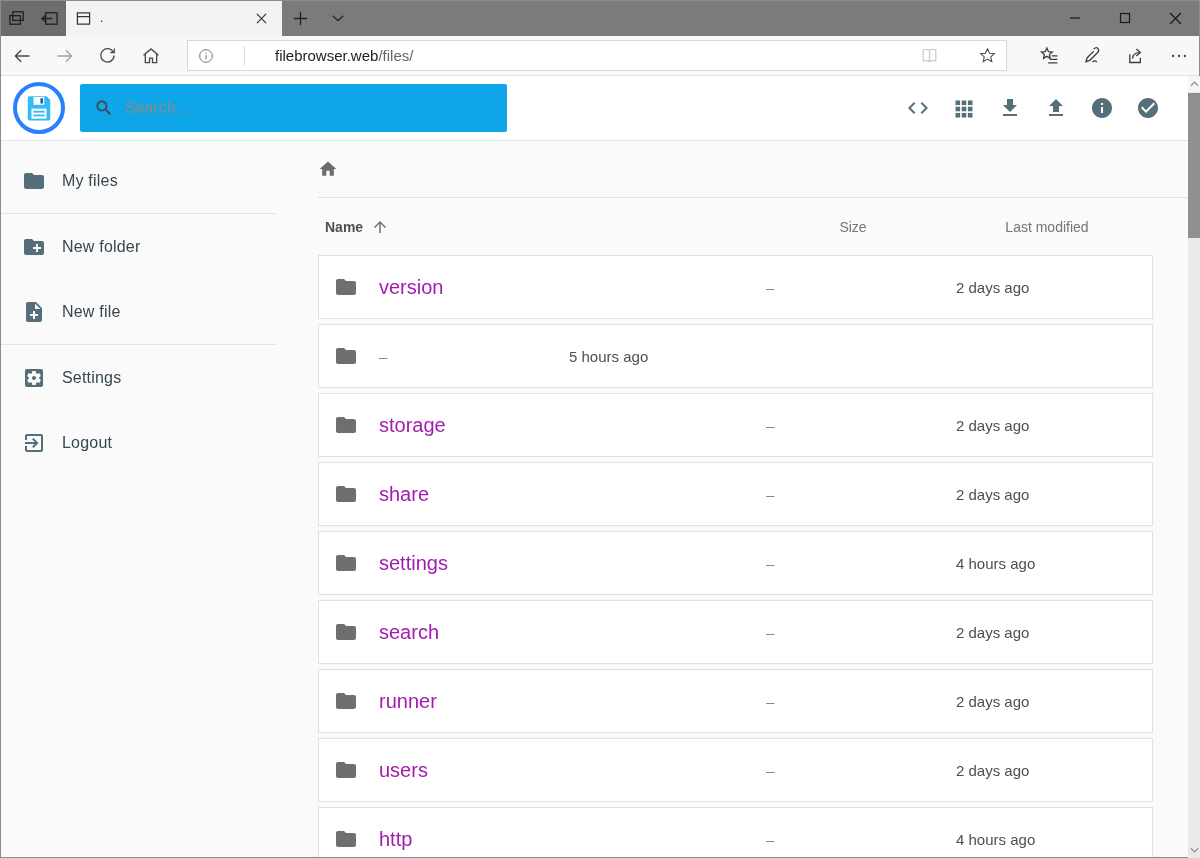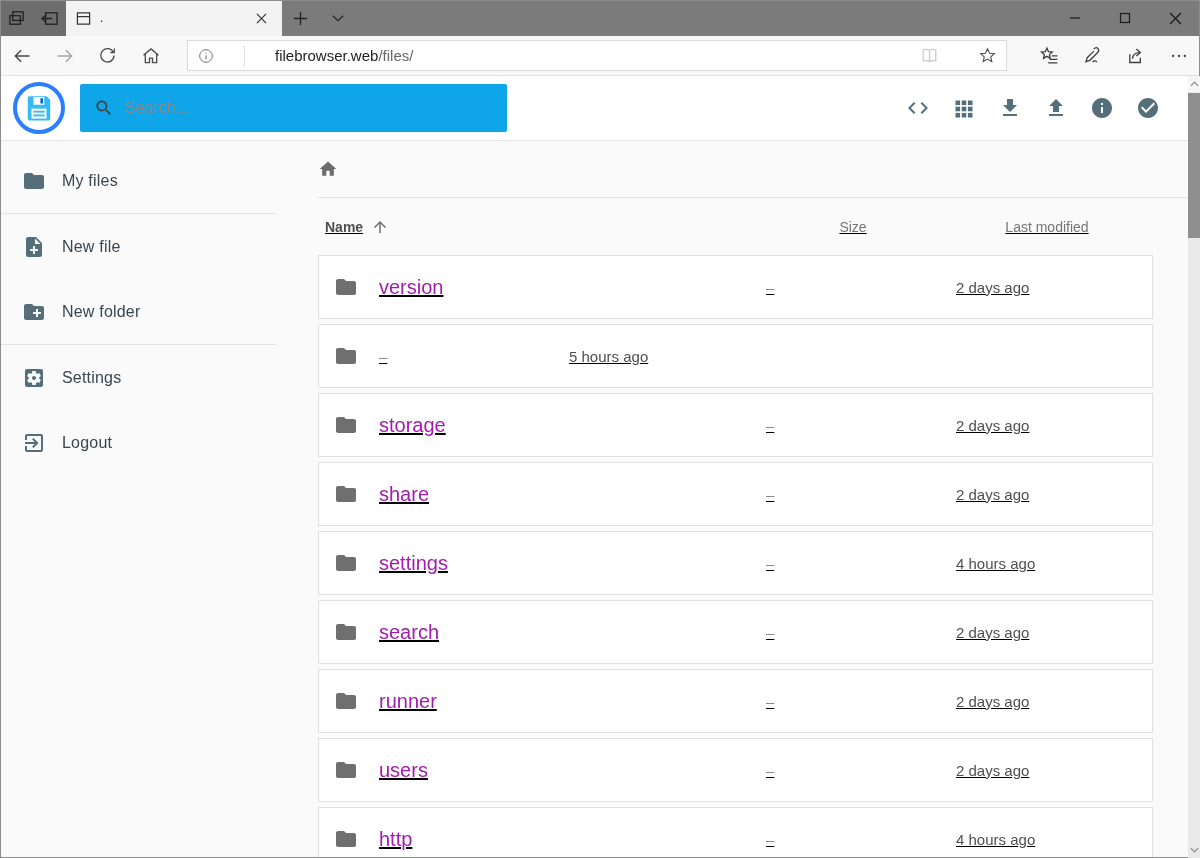--- a/index.html
+++ b/index.html
@@ -58,21 +58,21 @@
   .app-body { display:flex; height:717px; background:#fafafa; }
 
   aside { width:276px; flex:none; padding-top:7px; }
   .side-item { display:flex; align-items:center; gap:16px; height:65px;
     padding-left:22px; width:100%; text-align:left; }
   .side-label { font-size:16px; color:#37474f; letter-spacing:.2px; }
   .side-divider { border-top:1px solid #e4e4e4; }
   .side-footer { margin:32px 0 0 27px; font-size:11.5px; line-height:15px; color:#9e9e9e; }
   .side-footer a { color:#9e9e9e; text-decoration:none; display:inline-block; }
 
-  main { flex:1; padding:0 47px 0 42px; overflow:hidden;text-decoration:underline; }
+  main { flex:1; padding:0 47px 0 42px; overflow:hidden; }
   .breadcrumb { height:56px; display:flex; align-items:center; }
   .crumb-divider { border-bottom:1px solid #e2e2e2; margin-right:-35px; }
   .listing-header { height:57px; display:flex; align-items:center; padding-left:7px; }
   .lh-name { width:433px; display:flex; align-items:center; gap:8px;
     font-size:14px; font-weight:bold; color:#4f4f4f; }
   .lh-size { width:190px; font-size:14px; color:#757575; }
   .lh-modified { width:198px; font-size:14px; color:#757575; }
 
   .file-row { height:64px; background:#fff; border:1px solid #e0e0e0; margin-bottom:5px;
     display:flex; align-items:center; padding-left:15px; }
@@ -315,29 +315,29 @@
     <aside>
       <button class="side-item">
         <svg width="24" height="24" viewBox="0 0 24 24">
             <path fill="#546e7a" d="M10 4H4c-1.1 0-2 .9-2 2v12c0 1.1.9 2 2 2h16c1.1 0 2-.9 2-2V8c0-1.1-.9-2-2-2h-8l-2-2z"></path>
           </svg>
         <span class="side-label">My files</span>
       </button>
       <div class="side-divider"></div>
       <button class="side-item">
         <svg width="24" height="24" viewBox="0 0 24 24">
+            <path fill="#546e7a" fill-rule="evenodd" d="M20 6h-8l-2-2H4c-1.1 0-2 .9-2 2v12c0 1.1.9 2 2 2h16c1.1 0 2-.9 2-2V8c0-1.1-.9-2-2-2zm-1 8h-3v3h-2v-3h-3v-2h3V9h2v3h3v2z"></path>
+          </svg>
+        <span class="side-label">New folder</span>
+      </button>
+      <button class="side-item">
+        <svg width="24" height="24" viewBox="0 0 24 24">
             <path fill="#546e7a" fill-rule="evenodd" d="M14 2H6c-1.1 0-2 .9-2 2v16c0 1.1.9 2 2 2h12c1.1 0 2-.9 2-2V8l-6-6zm2 14h-3v3h-2v-3H8v-2h3v-3h2v3h3v2zm-3-7V3.5L18.5 9H13z"></path>
           </svg>
         <span class="side-label">New file</span>
-      </button>
-      <button class="side-item">
-        <svg width="24" height="24" viewBox="0 0 24 24">
-            <path fill="#546e7a" fill-rule="evenodd" d="M20 6h-8l-2-2H4c-1.1 0-2 .9-2 2v12c0 1.1.9 2 2 2h16c1.1 0 2-.9 2-2V8c0-1.1-.9-2-2-2zm-1 8h-3v3h-2v-3h-3v-2h3V9h2v3h3v2z"></path>
-          </svg>
-        <span class="side-label">New folder</span>
       </button>
       <div class="side-divider"></div>
       <button class="side-item">
         <svg width="24" height="24" viewBox="0 0 24 24">
             <path fill="#546e7a" fill-rule="evenodd" d="M12 10c-1.1 0-2 .9-2 2s.9 2 2 2 2-.9 2-2-.9-2-2-2zm7-7H5c-1.1 0-2 .9-2 2v14c0 1.1.9 2 2 2h14c1.1 0 2-.9 2-2V5c0-1.1-.9-2-2-2zm-1.75 9c0 .23-.02.46-.05.68l1.48 1.16c.13.11.17.3.08.45l-1.4 2.42c-.09.15-.27.21-.43.15l-1.74-.7c-.36.28-.76.51-1.18.69l-.26 1.85c-.03.17-.18.3-.35.3h-2.8c-.17 0-.32-.13-.35-.29l-.26-1.85c-.43-.18-.82-.41-1.18-.69l-1.74.7c-.16.06-.34 0-.43-.15l-1.4-2.42c-.09-.15-.05-.34.08-.45l1.48-1.16c-.03-.23-.05-.46-.05-.69 0-.23.02-.46.05-.68l-1.48-1.16c-.13-.11-.17-.3-.08-.45l1.4-2.42c.09-.15.27-.21.43-.15l1.74.7c.36-.28.76-.51 1.18-.69l.26-1.85c.03-.17.18-.3.35-.3h2.8c.17 0 .32.13.35.29l.26 1.85c.43.18.82.41 1.18.69l1.74-.7c.16-.06.34 0 .43.15l1.4 2.42c.09.15.05.34-.08.45l-1.48 1.16c.03.23.05.46.05.69z"></path>
           </svg>
         <span class="side-label">Settings</span>
       </button>
       <button class="side-item">
         <svg width="24" height="24" viewBox="0 0 24 24">

